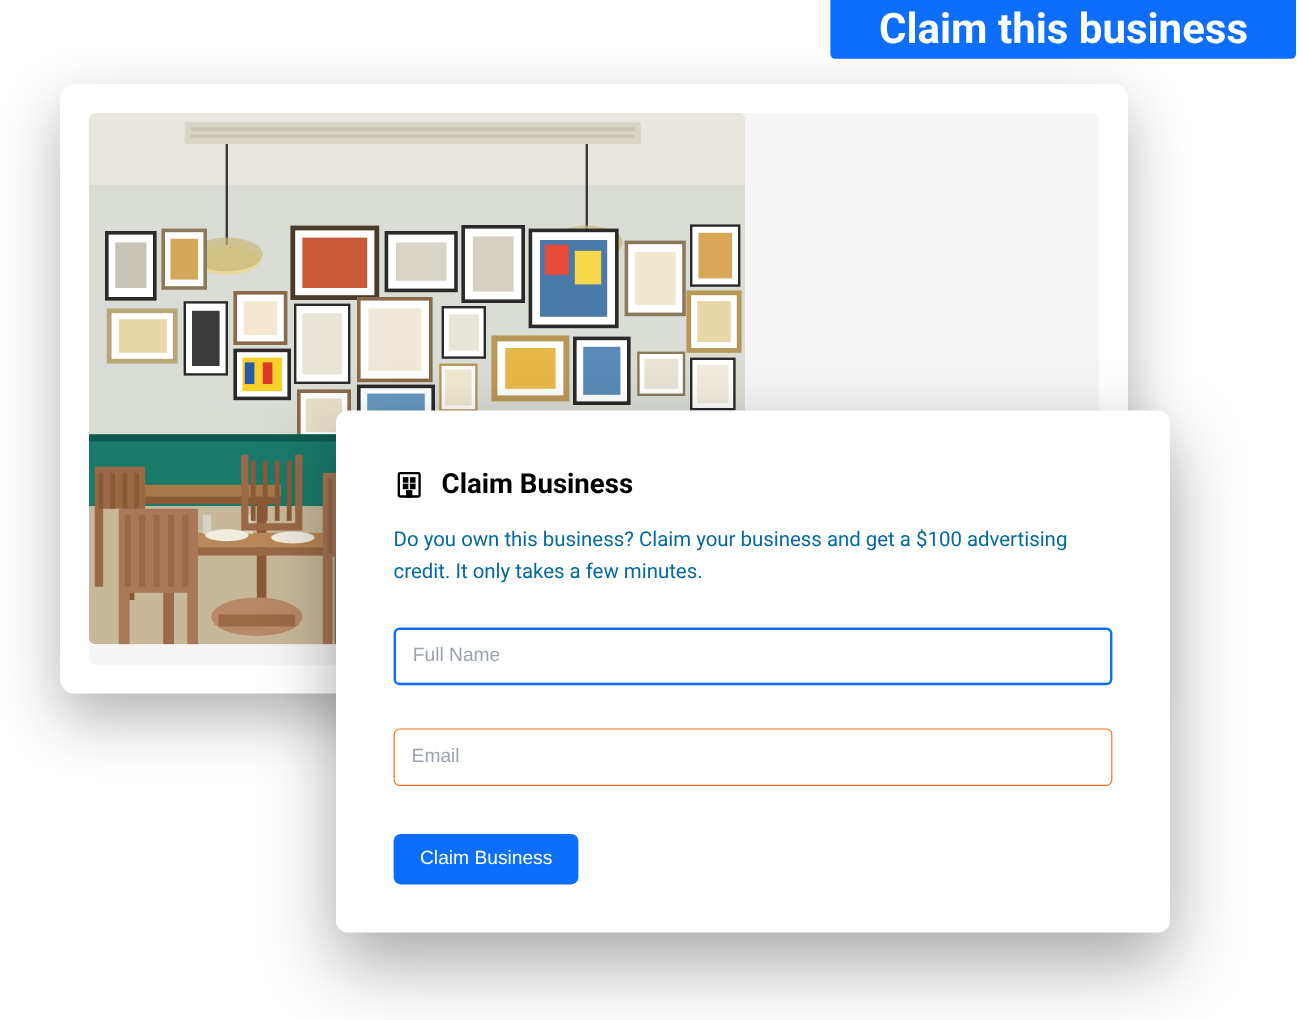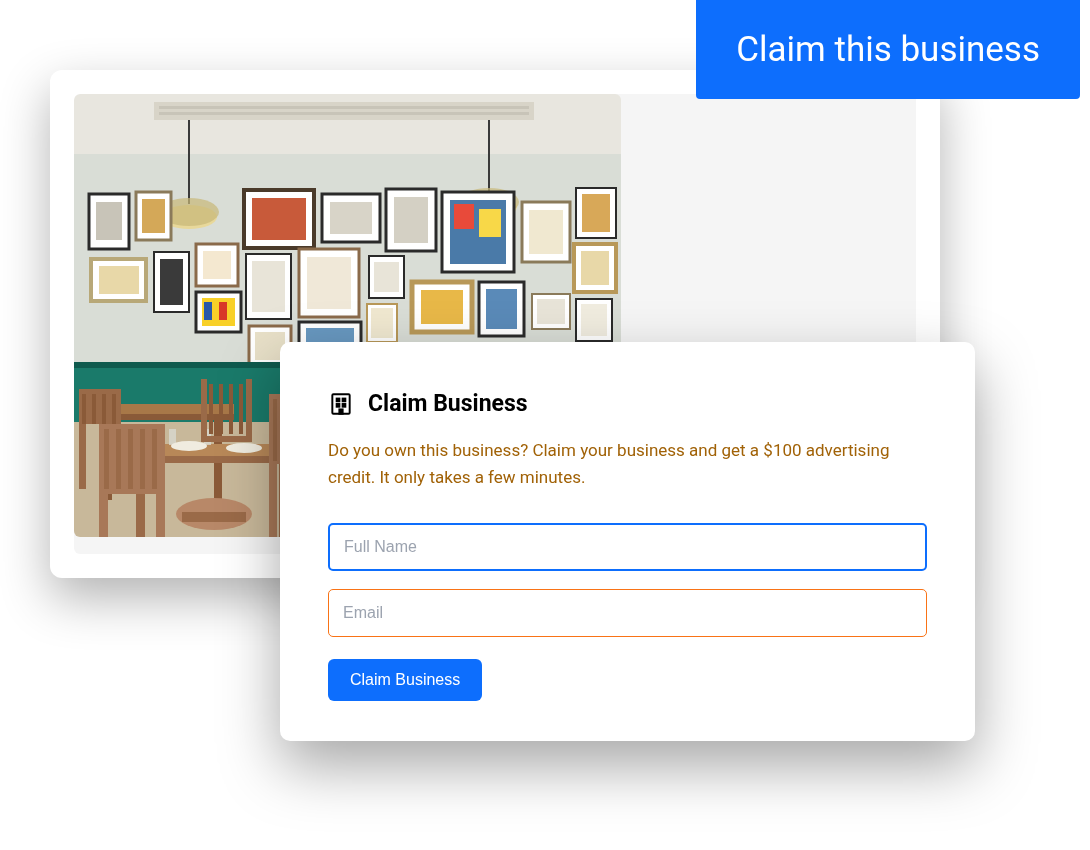--- a/index.html
+++ b/index.html
@@ -14,23 +14,23 @@
       height: 850px;
       position: relative;
       overflow: hidden;
     }
     .banner {
       position: absolute;
       top: 0;
       right: 10px;
       background: #0d6efd;
       color: #fff;
-      padding: 29px 40px;
+      padding: 4px 40px;
       font-size: 35px;
-      font-weight: 400;
+      font-weight: 700;
       z-index: 30;
       border-radius: 0 0 4px 4px;
     }
     .card {
       position: absolute;
       top: 70px;
       left: 50px;
       width: 890px;
       height: 508px;
       background: #fff;
@@ -84,27 +84,27 @@
       flex-shrink: 0;
     }
     .form-title {
       font-size: 23px;
       font-weight: 700;
       color: #000;
     }
     .form-description {
       font-size: 17px;
       line-height: 1.6;
-      color: #a16207;
+      color: #0369a1;
       margin-bottom: 32px;
     }
     .form-fields {
       display: flex;
       flex-direction: column;
-      gap: 18px;
+      gap: 36px;
     }
     .input {
       width: 100%;
       height: 48px;
       border: 1px solid #f97316;
       border-radius: 5px;
       padding: 0 14px;
       font-size: 16px;
       color: #111;
       outline: none;

